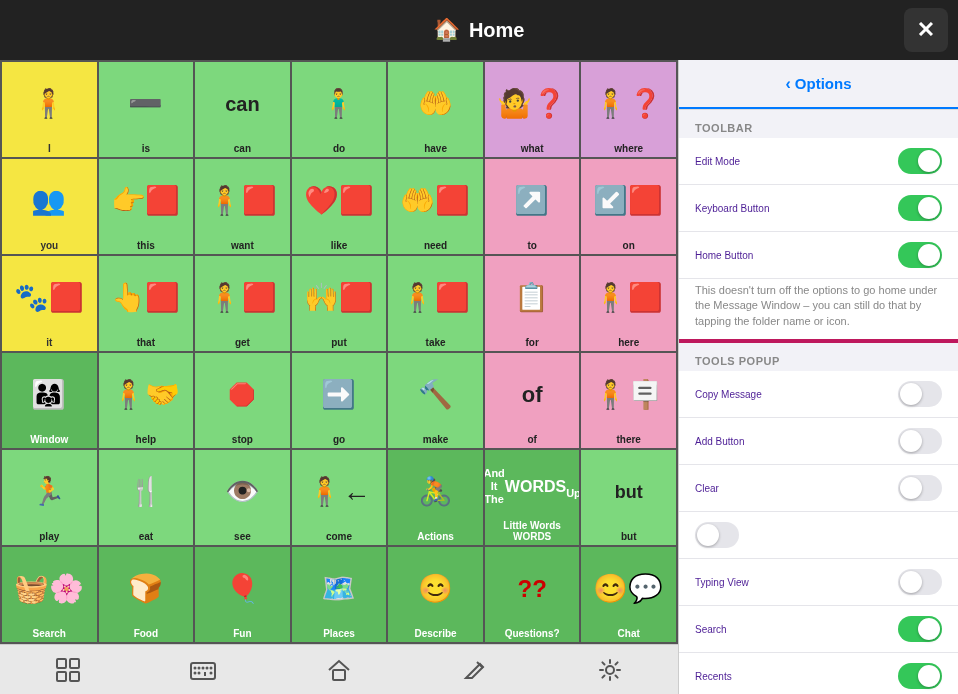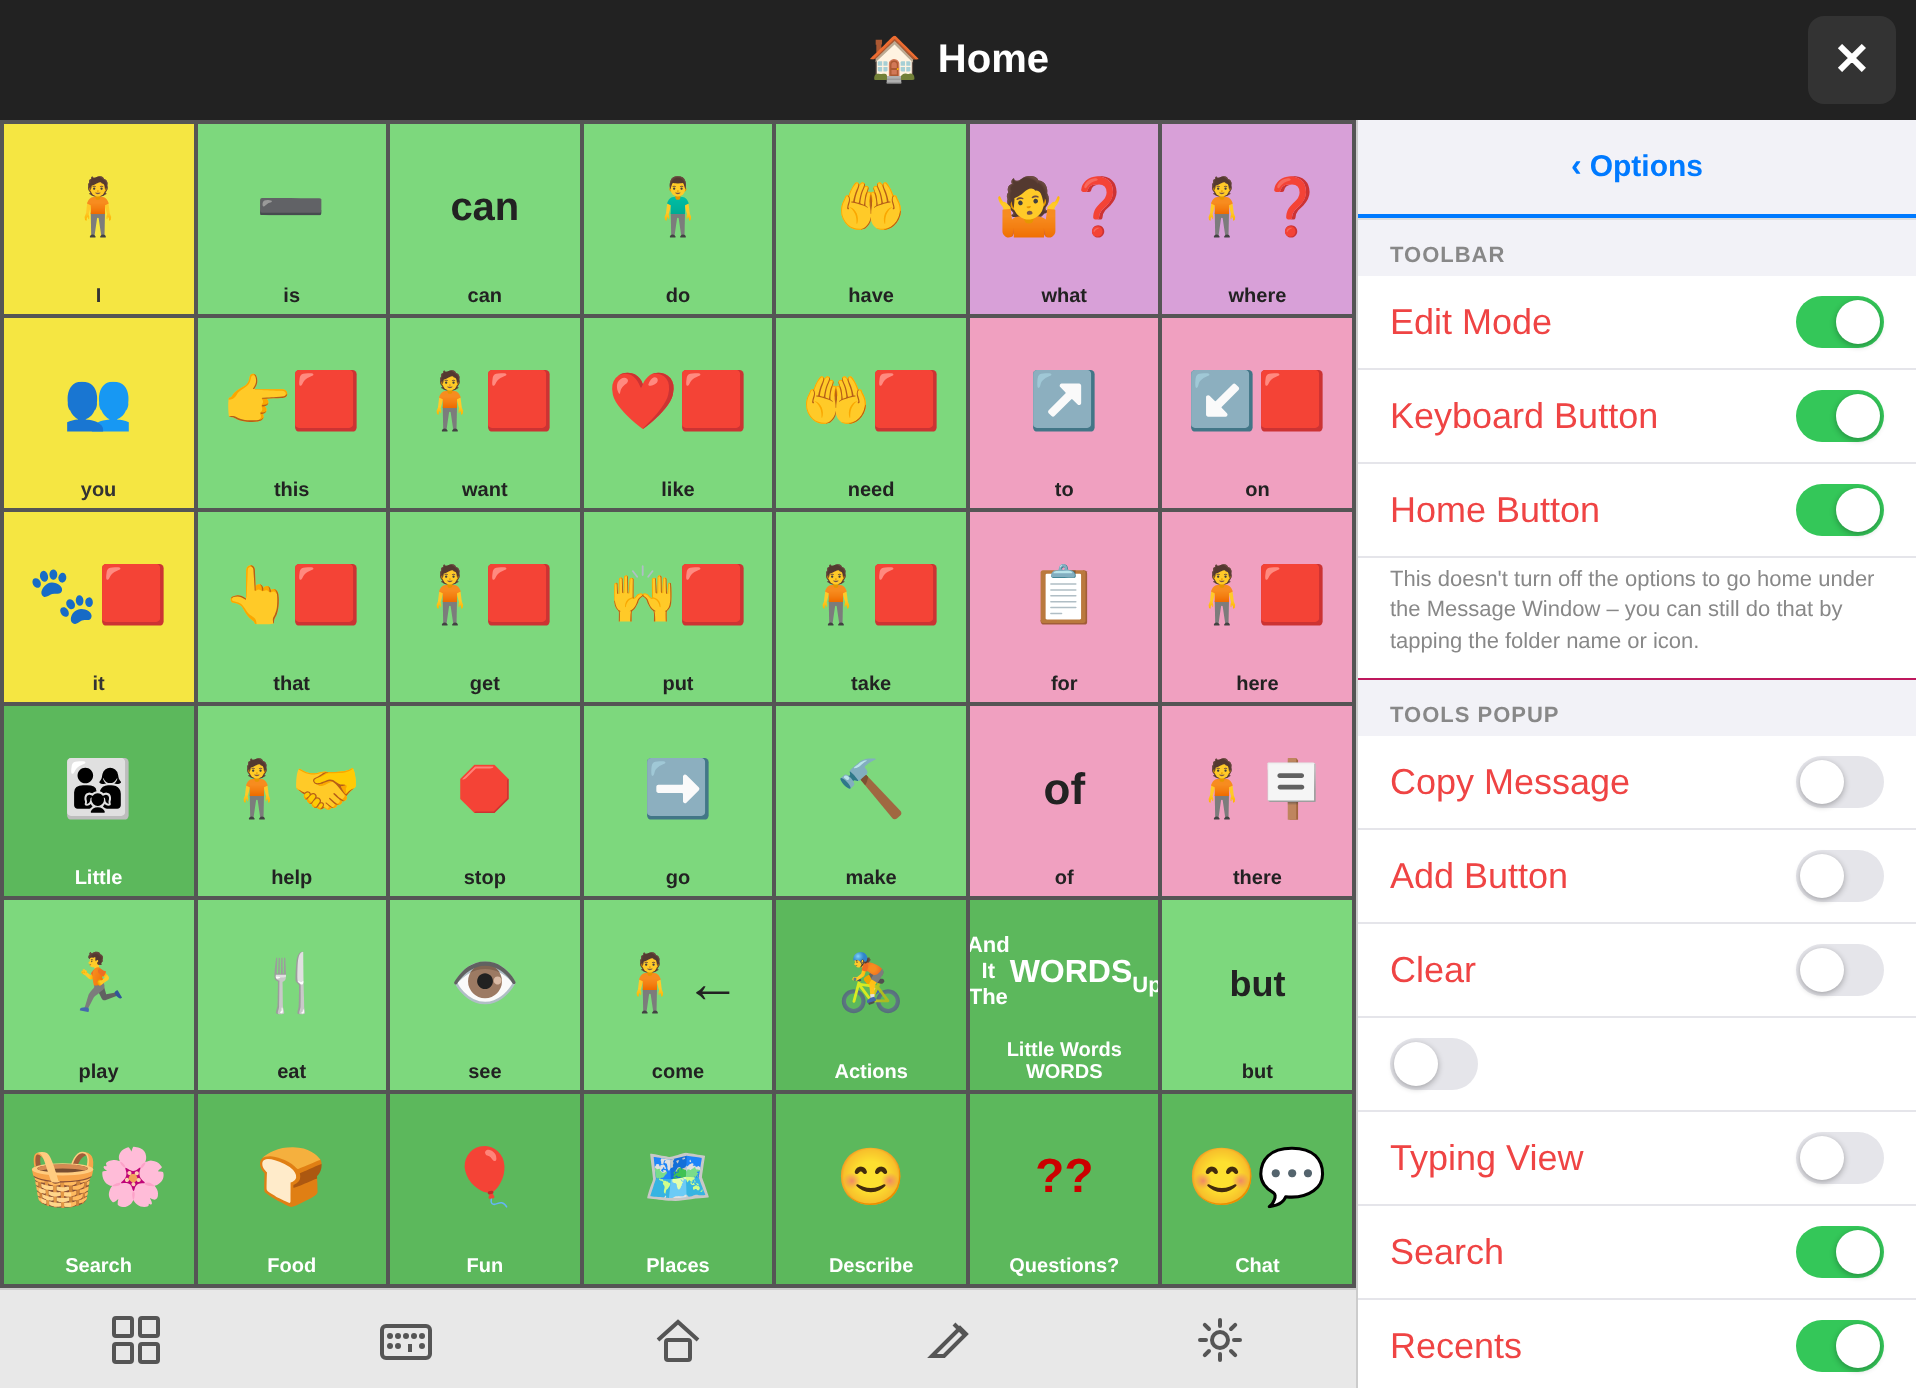--- a/index.html
+++ b/index.html
@@ -45,22 +45,22 @@
     .options-tab { flex: 1; display: flex; align-items: center; justify-content: center; font-size: 15px; font-weight: 600; cursor: pointer; }
     .options-tab.active { color: #007aff; border-bottom: 2px solid #007aff; }
     .options-tab.inactive { color: #666; }
     .back-arrow { color: #007aff; font-size: 16px; margin-right: 4px; }
 
     #options-content { flex: 1; overflow-y: auto; padding: 0; }
 
     .section-header { font-size: 11px; font-weight: 600; color: #888; text-transform: uppercase; padding: 12px 16px 4px; letter-spacing: 0.5px; }
 
     .option-row { display: flex; align-items: center; padding: 10px 16px; background: white; border-bottom: 1px solid #e5e5ea; }
-    .option-label { flex: 1; font-size: 18px; color: #ef4444; }
-    .option-desc { font-size: 11px; color: #888; padding: 4px 16px 10px; background: white; border-bottom: 1px solid #be185d; line-height: 1.4; }
+    .option-label { flex: 1; font-size: 10px; color: #4c1d95; }
+    .option-desc { font-size: 11px; color: #888; padding: 4px 16px 10px; background: white; border-bottom: 4px solid #be185d; line-height: 1.4; }
 
     
     .toggle { width: 44px; height: 26px; border-radius: 13px; position: relative; cursor: pointer; flex-shrink: 0; }
     .toggle.on { background: #34c759; }
     .toggle.off { background: #e5e5ea; }
     .toggle::after { content: ''; position: absolute; top: 2px; width: 22px; height: 22px; border-radius: 50%; background: white; box-shadow: 0 1px 3px rgba(0,0,0,0.3); transition: left 0.2s; }
     .toggle.on::after { left: 20px; }
     .toggle.off::after { left: 2px; }
   </style>
 </head>
@@ -162,21 +162,21 @@
           <div class="cell-icon">📋</div>
           <div class="cell-label">for</div>
         </div>
         <div class="cell pink">
           <div class="cell-icon">🧍🟥</div>
           <div class="cell-label">here</div>
         </div>
 
         <div class="cell category-green">
           <div class="cell-icon">👨‍👩‍👧</div>
-          <div class="cell-label">Little</div>
+          <div class="cell-label">Window</div>
         </div>
         <div class="cell green">
           <div class="cell-icon">🧍🤝</div>
           <div class="cell-label">help</div>
         </div>
         <div class="cell green">
           <div class="cell-icon" style="font-size:22px;">🛑</div>
           <div class="cell-label">stop</div>
         </div>
         <div class="cell green">

